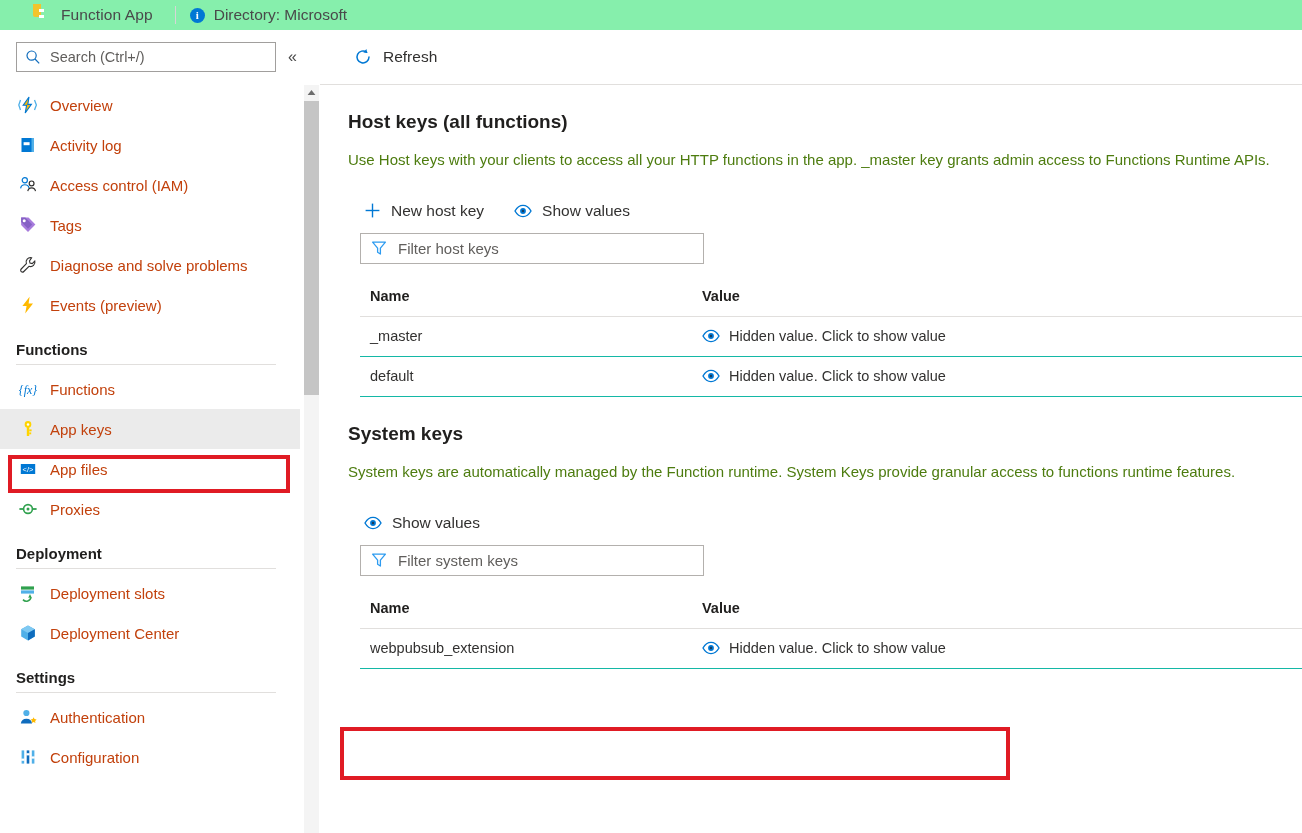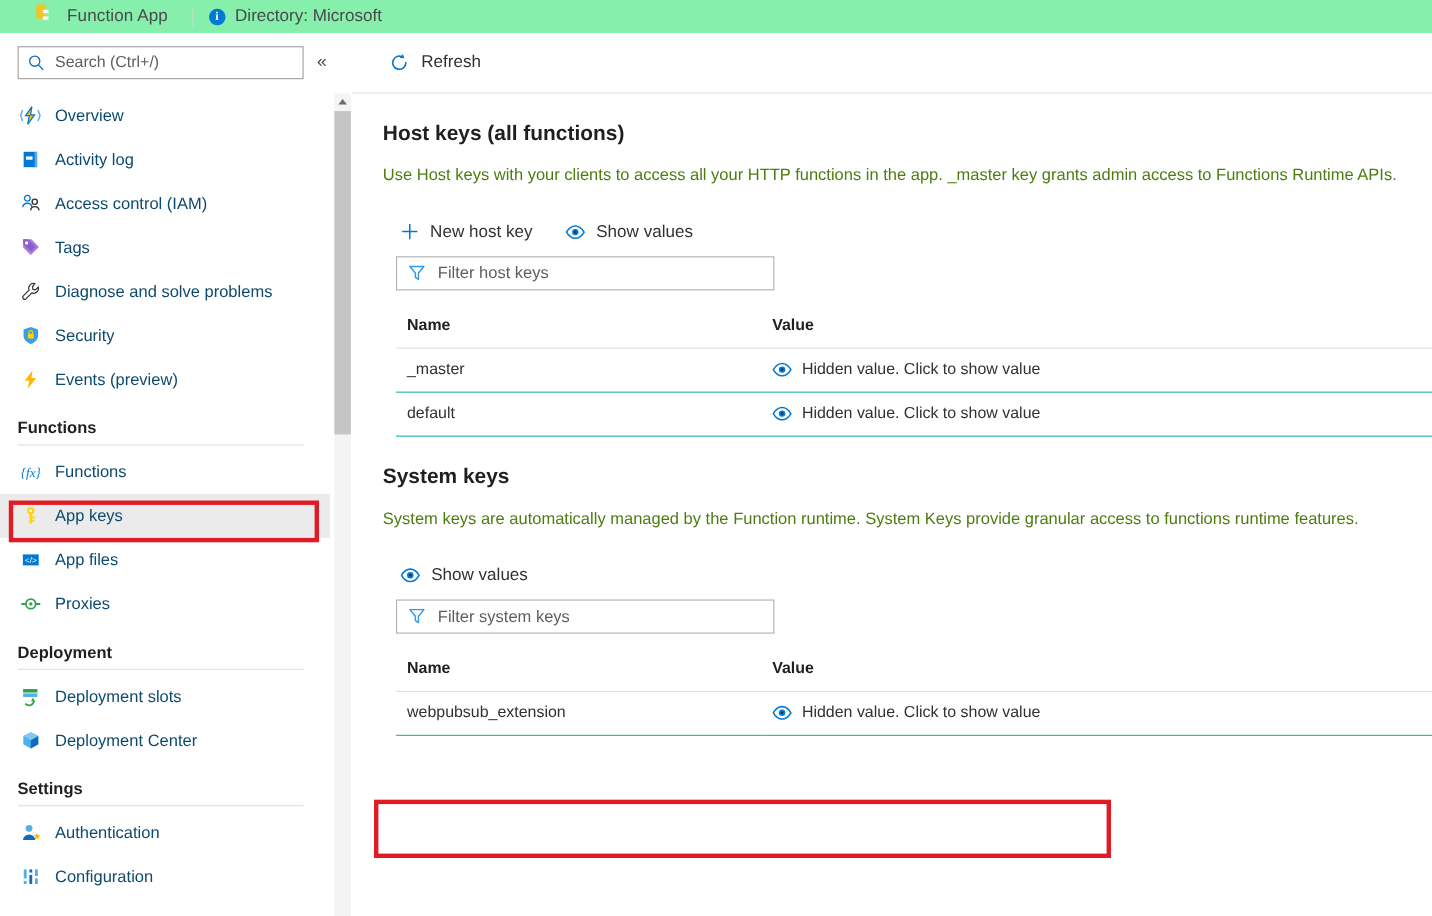--- a/index.html
+++ b/index.html
@@ -110,21 +110,21 @@
     cursor: pointer;
   }
   .nav-item.selected { background: #ebebeb; width: 320px; }
   .nav-icon {
     width: 20px; height: 20px; flex: none;
     display: flex; align-items: center; justify-content: center;
   }
   .nav-label {
     margin-left: 12px;
     font-size: 15px;
-    color: #0c4a6e;
+    color: #c2410c;
     white-space: nowrap;
   }
   .nav-group-title {
     font-size: 15px;
     font-weight: bold;
     color: #201f1e;
     padding: 16px 0 6px 16px;
   }
   .nav-divider {
     height: 1px;
@@ -344,30 +344,20 @@
 
     <div class="nav-item">
       <span class="nav-icon">
         <svg viewBox="0 0 20 20" width="20" height="20">
           <path d="M13.6 2.8 a4.4 4.4 0 0 0 -5.2 5.9 L3.2 14 a1.8 1.8 0 0 0 2.6 2.5 l5.2 -5.2 a4.4 4.4 0 0 0 5.8 -5.3 l-2.6 2.6 -2.2 -0.5 -0.5 -2.2 Z" fill="none" stroke="#323130" stroke-width="1.1"></path>
         </svg>
       </span>
       <span class="nav-label">Diagnose and solve problems</span>
     </div>
 
-    <div class="nav-item">
-      <span class="nav-icon">
-        <svg viewBox="0 0 20 20" width="20" height="20">
-          <path d="M10 2.2 L16.6 4.5 V10 c0 4 -3.2 6.5 -6.6 7.7 C6.6 16.5 3.4 14 3.4 10 V4.5 Z" fill="#3c9ee5"></path>
-          <rect x="7.4" y="8.4" width="5.2" height="4.4" rx="0.7" fill="#ffd400"></rect>
-          <path d="M8.4 8.4 V7.1 a1.6 1.6 0 0 1 3.2 0 V8.4" fill="none" stroke="#ffd400" stroke-width="1.1"></path>
-        </svg>
-      </span>
-      <span class="nav-label">Security</span>
-    </div>
 
     <div class="nav-item">
       <span class="nav-icon">
         <svg viewBox="0 0 20 20" width="20" height="20">
           <path d="M11.6 1.8 L4.4 11.1 H8.6 L7.2 18.4 L15 8.6 H10.6 Z" fill="#ffb900"></path>
         </svg>
       </span>
       <span class="nav-label">Events (preview)</span>
     </div>
 

